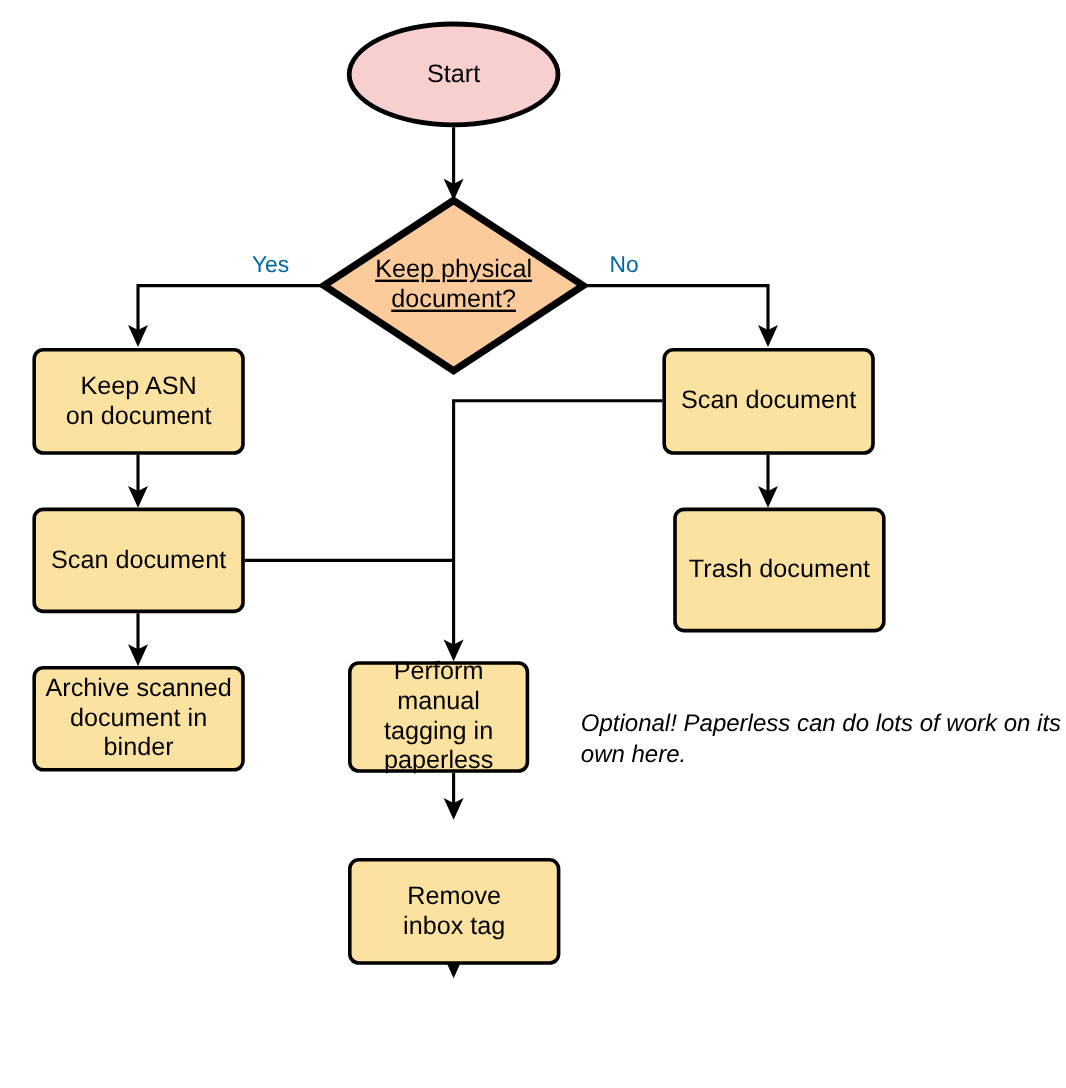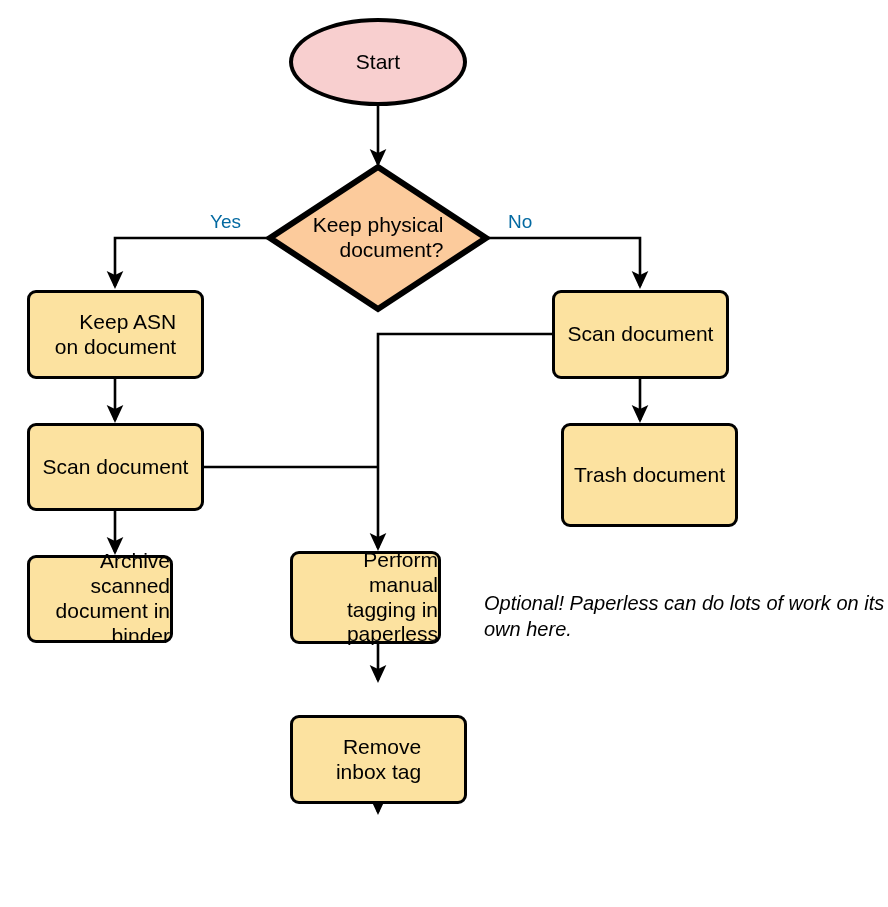--- a/index.html
+++ b/index.html
@@ -23,21 +23,21 @@
     top: 0;
     width: 888px;
     height: 907px;
   }
   .node {
     position: absolute;
     box-sizing: border-box;
     display: flex;
     align-items: center;
     justify-content: center;
-    text-align: right;
+    text-align: center;
     color: #000000;
     line-height: 1.18;
     white-space: pre-line;
     z-index: 3;
   }
   .node.process {
     border: 3px solid #000000;
     border-radius: 9px;
     background: #fce2a0;
     font-size: 21px;
@@ -111,33 +111,33 @@
       <path d="M378,772 L378,812" marker-end="url(#arrow)"></path>
     </g>
   </svg>
 
   <div class="node terminal" style="left:289px; top:18px; width:178px; height:88px;">Start</div>
 
   <div class="node decision" style="left:266px; top:163px; width:224px; height:150px;">
     <svg class="decision-shape" viewBox="0 0 224 150" preserveAspectRatio="none">
       <polygon points="112,4 220,75 112,146 4,75" fill="#fccb9c" stroke="#000000" stroke-width="6" stroke-linejoin="miter"></polygon>
     </svg>
-    <span style="white-space:pre-line; position:relative; z-index:2;">Keep physical
+    <span style="white-space:pre-line; position:relative; z-index:2;text-decoration:underline;">Keep physical
 document?</span>
   </div>
 
   <div class="edge-label" style="left:210px; top:211px;">Yes</div>
   <div class="edge-label" style="left:508px; top:211px;">No</div>
 
   <div class="node process" style="left:27px; top:290px; width:177px; height:89px;">Keep ASN
 on document</div>
 
   <div class="node process" style="left:27px; top:423px; width:177px; height:88px;">Scan document</div>
 
-  <div class="node process" style="left:27px; top:555px; width:146px; height:88px;">Archive scanned
+  <div class="node process" style="left:27px; top:555px; width:177px; height:88px;">Archive scanned
 document in
 binder</div>
 
   <div class="node process" style="left:552px; top:290px; width:177px; height:89px;">Scan document</div>
 
   <div class="node process" style="left:561px; top:423px; width:177px; height:104px;">Trash document</div>
 
   <div class="node process" style="left:290px; top:551px; width:151px; height:93px;">Perform manual
 tagging in
 paperless</div>

